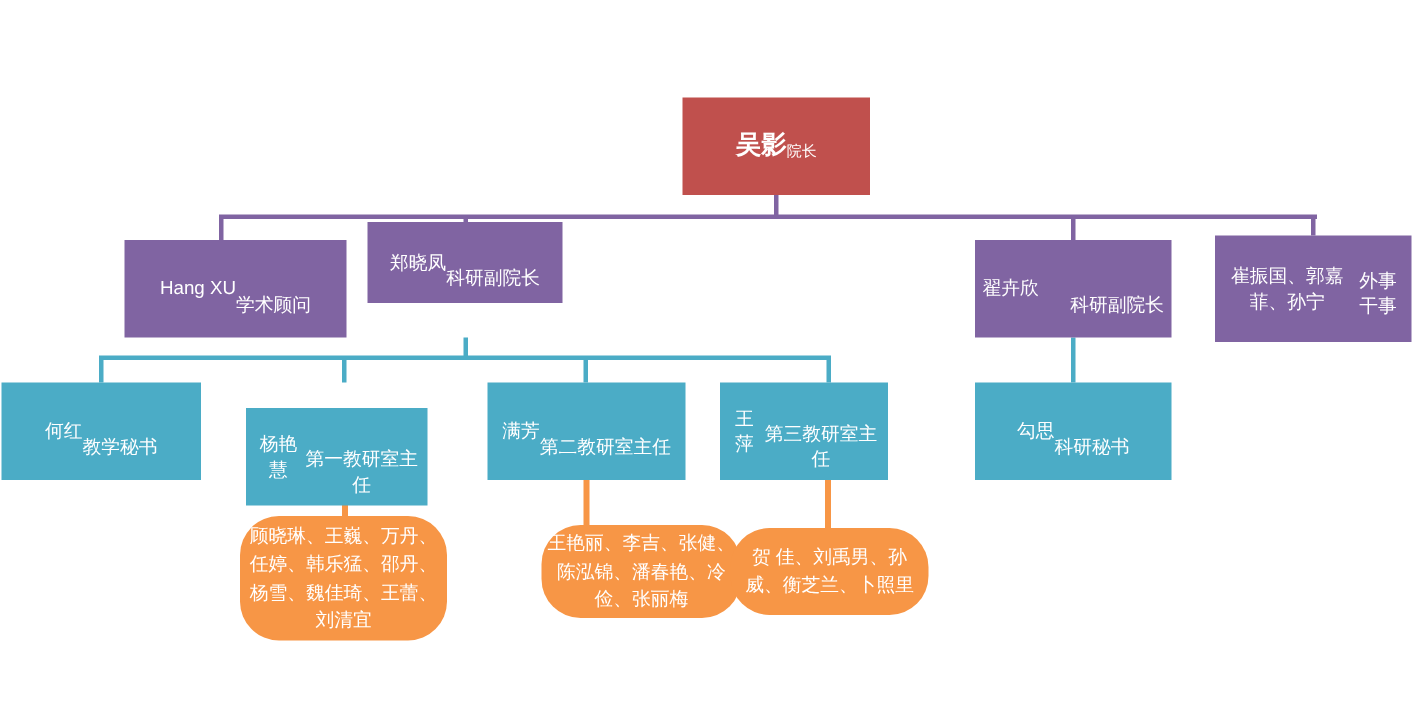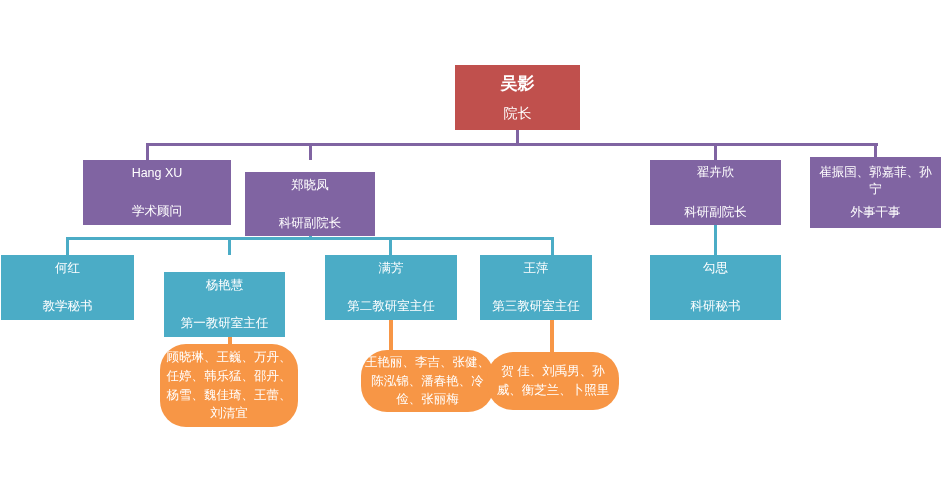--- a/index.html
+++ b/index.html
@@ -1,24 +1,24 @@
 <!DOCTYPE html>
 <html><head>
 <meta charset="utf-8">
 <style>
   html,body{margin:0;padding:0;background:#ffffff;}
   body{font-family:"Liberation Sans","DejaVu Sans",sans-serif;}
   .canvas{position:relative;width:945px;height:481px;background:#ffffff;overflow:hidden;}
-  .node{position:absolute;display:flex;flex-direction:column;align-items:center;justify-content:center;
+  .node{position:absolute;display:flex;flex-direction:row;align-items:center;justify-content:center;
         color:#ffffff;text-align:center;box-sizing:border-box;padding:4px 5px;}
   .node .nm{font-size:12.5px;line-height:1.35;}
   .node .tt{font-size:12.5px;line-height:1.35;margin-top:21px;}
   .lvl-red{background:#C0504D;}
   .lvl-red .nm{font-size:17px;font-weight:bold;}
-  .lvl-red .tt{font-size:14px;margin-top:8px;text-align:right;}
+  .lvl-red .tt{font-size:10px;margin-top:8px;text-align:right;}
   .lvl-purple{background:#8064A2;}
   .lvl-teal{background:#4BACC6;}
   .lvl-orange{background:#F79646;}
   .members{font-size:12.5px;line-height:1.5;padding:3px 4px;border-radius:26px;}
   .conn{position:absolute;}
   .c-purple{background:#8064A2;}
   .c-teal{background:#4BACC6;}
   .c-orange{background:#F79646;}
 </style>
 </head>
@@ -47,21 +47,21 @@
 
   <div class="node lvl-red" style="left:455px;top:65px;width:125px;height:65px;">
     <div class="nm">吴影</div>
     <div class="tt">院长</div>
   </div>
 
   <div class="node lvl-purple" style="left:83px;top:160px;width:148px;height:65px;">
     <div class="nm">Hang XU</div>
     <div class="tt">学术顾问</div>
   </div>
-  <div class="node lvl-purple" style="left:245px;top:172px;width:130px;height:64px;">
+  <div class="node lvl-purple" style="left:245px;top:148px;width:130px;height:54px;">
     <div class="nm">郑晓凤</div>
     <div class="tt">科研副院长</div>
   </div>
   <div class="node lvl-purple" style="left:650px;top:160px;width:131px;height:65px;justify-content:space-between;">
     <div class="nm">翟卉欣</div>
     <div class="tt">科研副院长</div>
   </div>
   <div class="node lvl-purple" style="left:810px;top:157px;width:131px;height:71px;">
     <div class="nm">崔振国、郭嘉菲、孙宁</div>
     <div class="tt" style="margin-top:6px;">外事干事</div>

